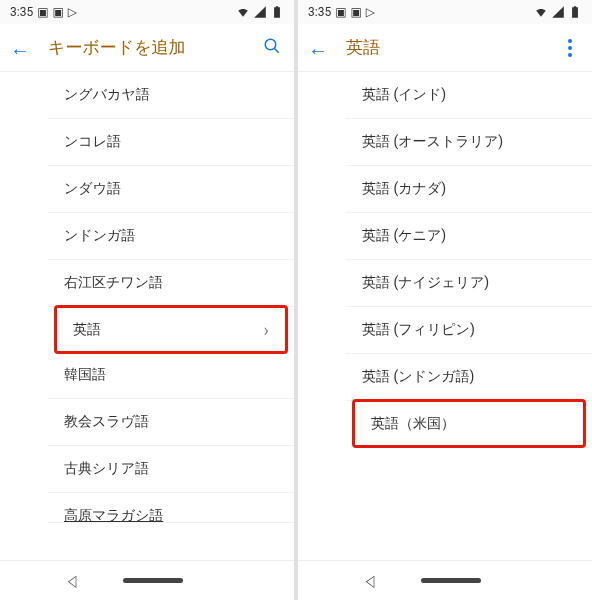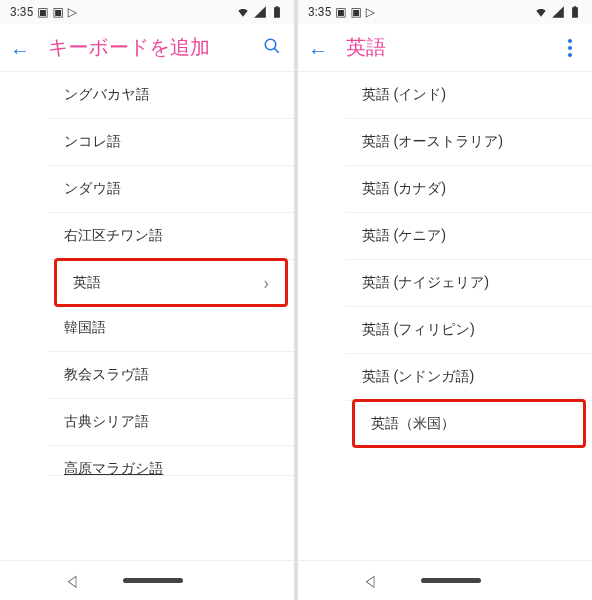--- a/index.html
+++ b/index.html
@@ -36,21 +36,21 @@
     .app-bar {
       height: 48px;
       background: #ffffff;
       display: flex;
       align-items: center;
       padding: 0 10px;
       gap: 18px;
       border-bottom: 1px solid #f0f0f0;
     }
     .app-bar .back-icon { color: #1a73e8; font-size: 20px; }
-    .app-bar .title { color: #ec4899; font-size: 20px; flex: 1; }
+    .app-bar .title { color: #a16207; font-size: 17px; flex: 1; }
     .app-bar .action-icon { color: #1a73e8; font-size: 18px; width:24px; text-align:center; }
     .content {
       flex: 1;
       overflow: hidden;
       display: flex;
       flex-direction: column;
       margin-left: 48px;
     }
     .list-row {
       height: 47px;
@@ -126,20 +126,23 @@
       <div class="list-row">
         <span>ングバカヤ語</span>
       </div>
       <div class="list-row">
         <span>ンコレ語</span>
       </div>
       <div class="list-row">
         <span>ンダウ語</span>
       </div>
       <div class="list-row">
+        <span>ンドンガ語</span>
+      </div>
+      <div class="list-row">
         <span>右江区チワン語</span>
       </div>
       <div class="list-row highlight">
         <span>英語</span>
         <span class="chevron">›</span>
       </div>
       <div class="list-row">
         <span>韓国語</span>
       </div>
       <div class="list-row">

